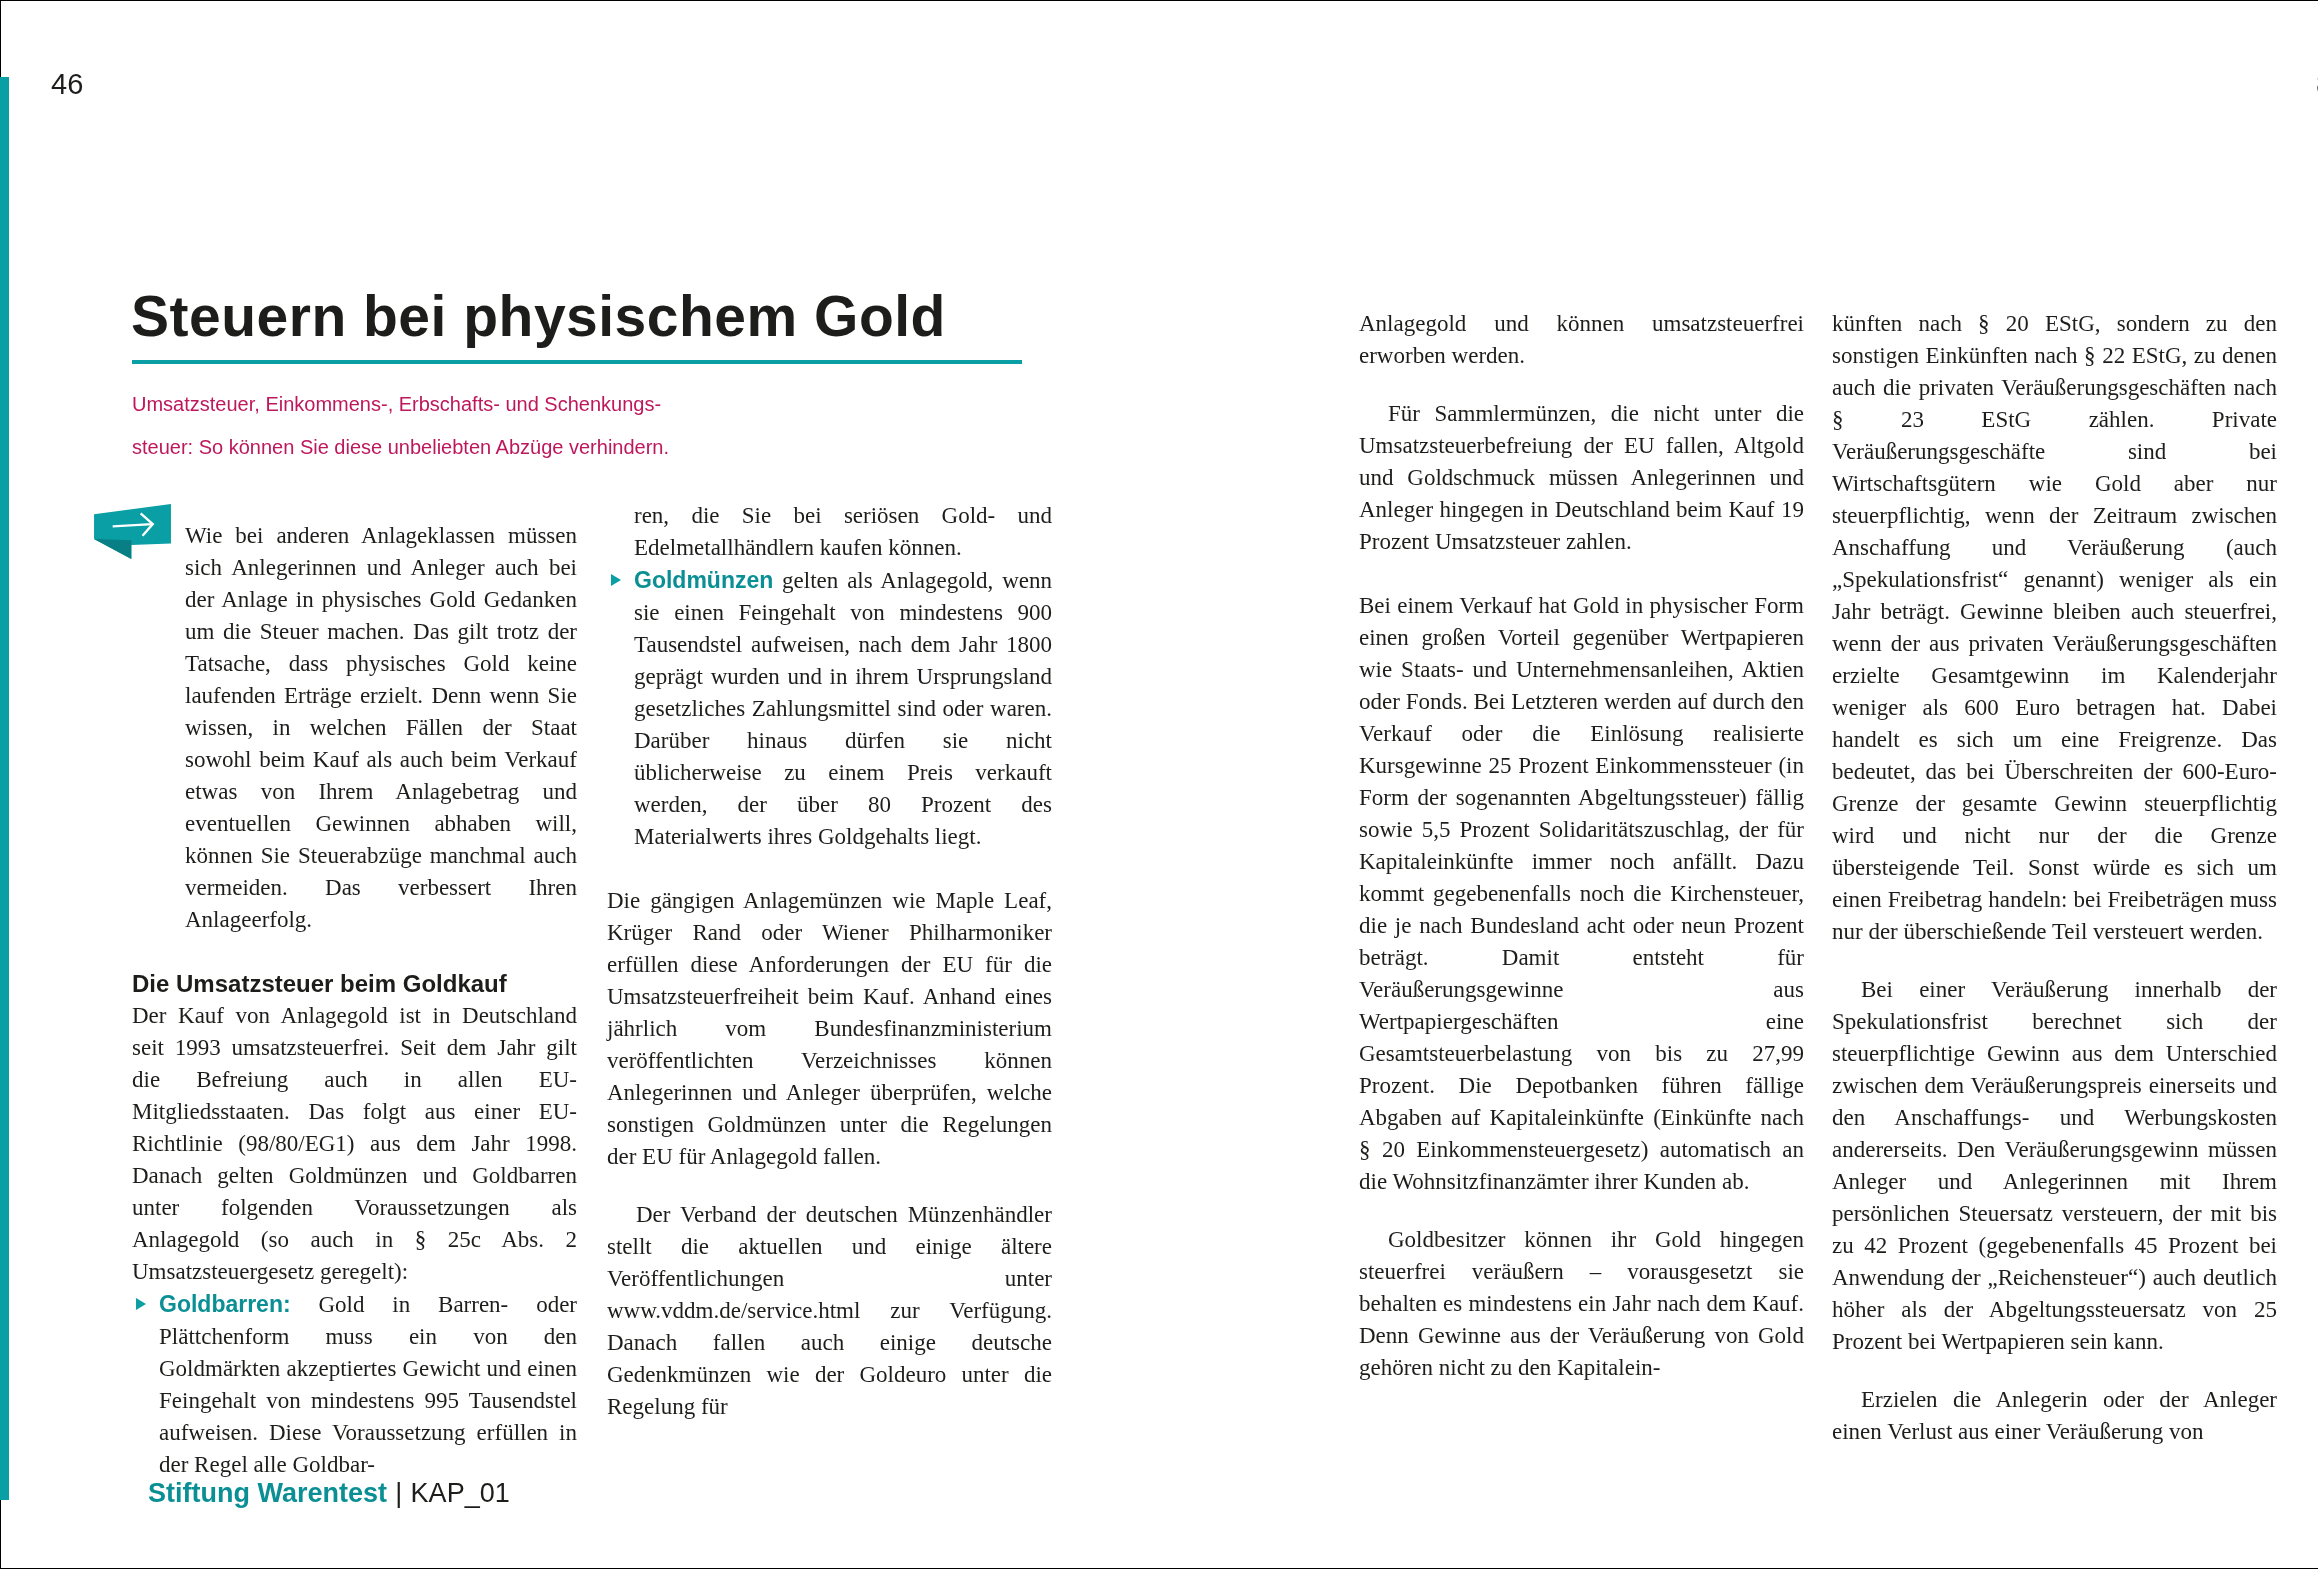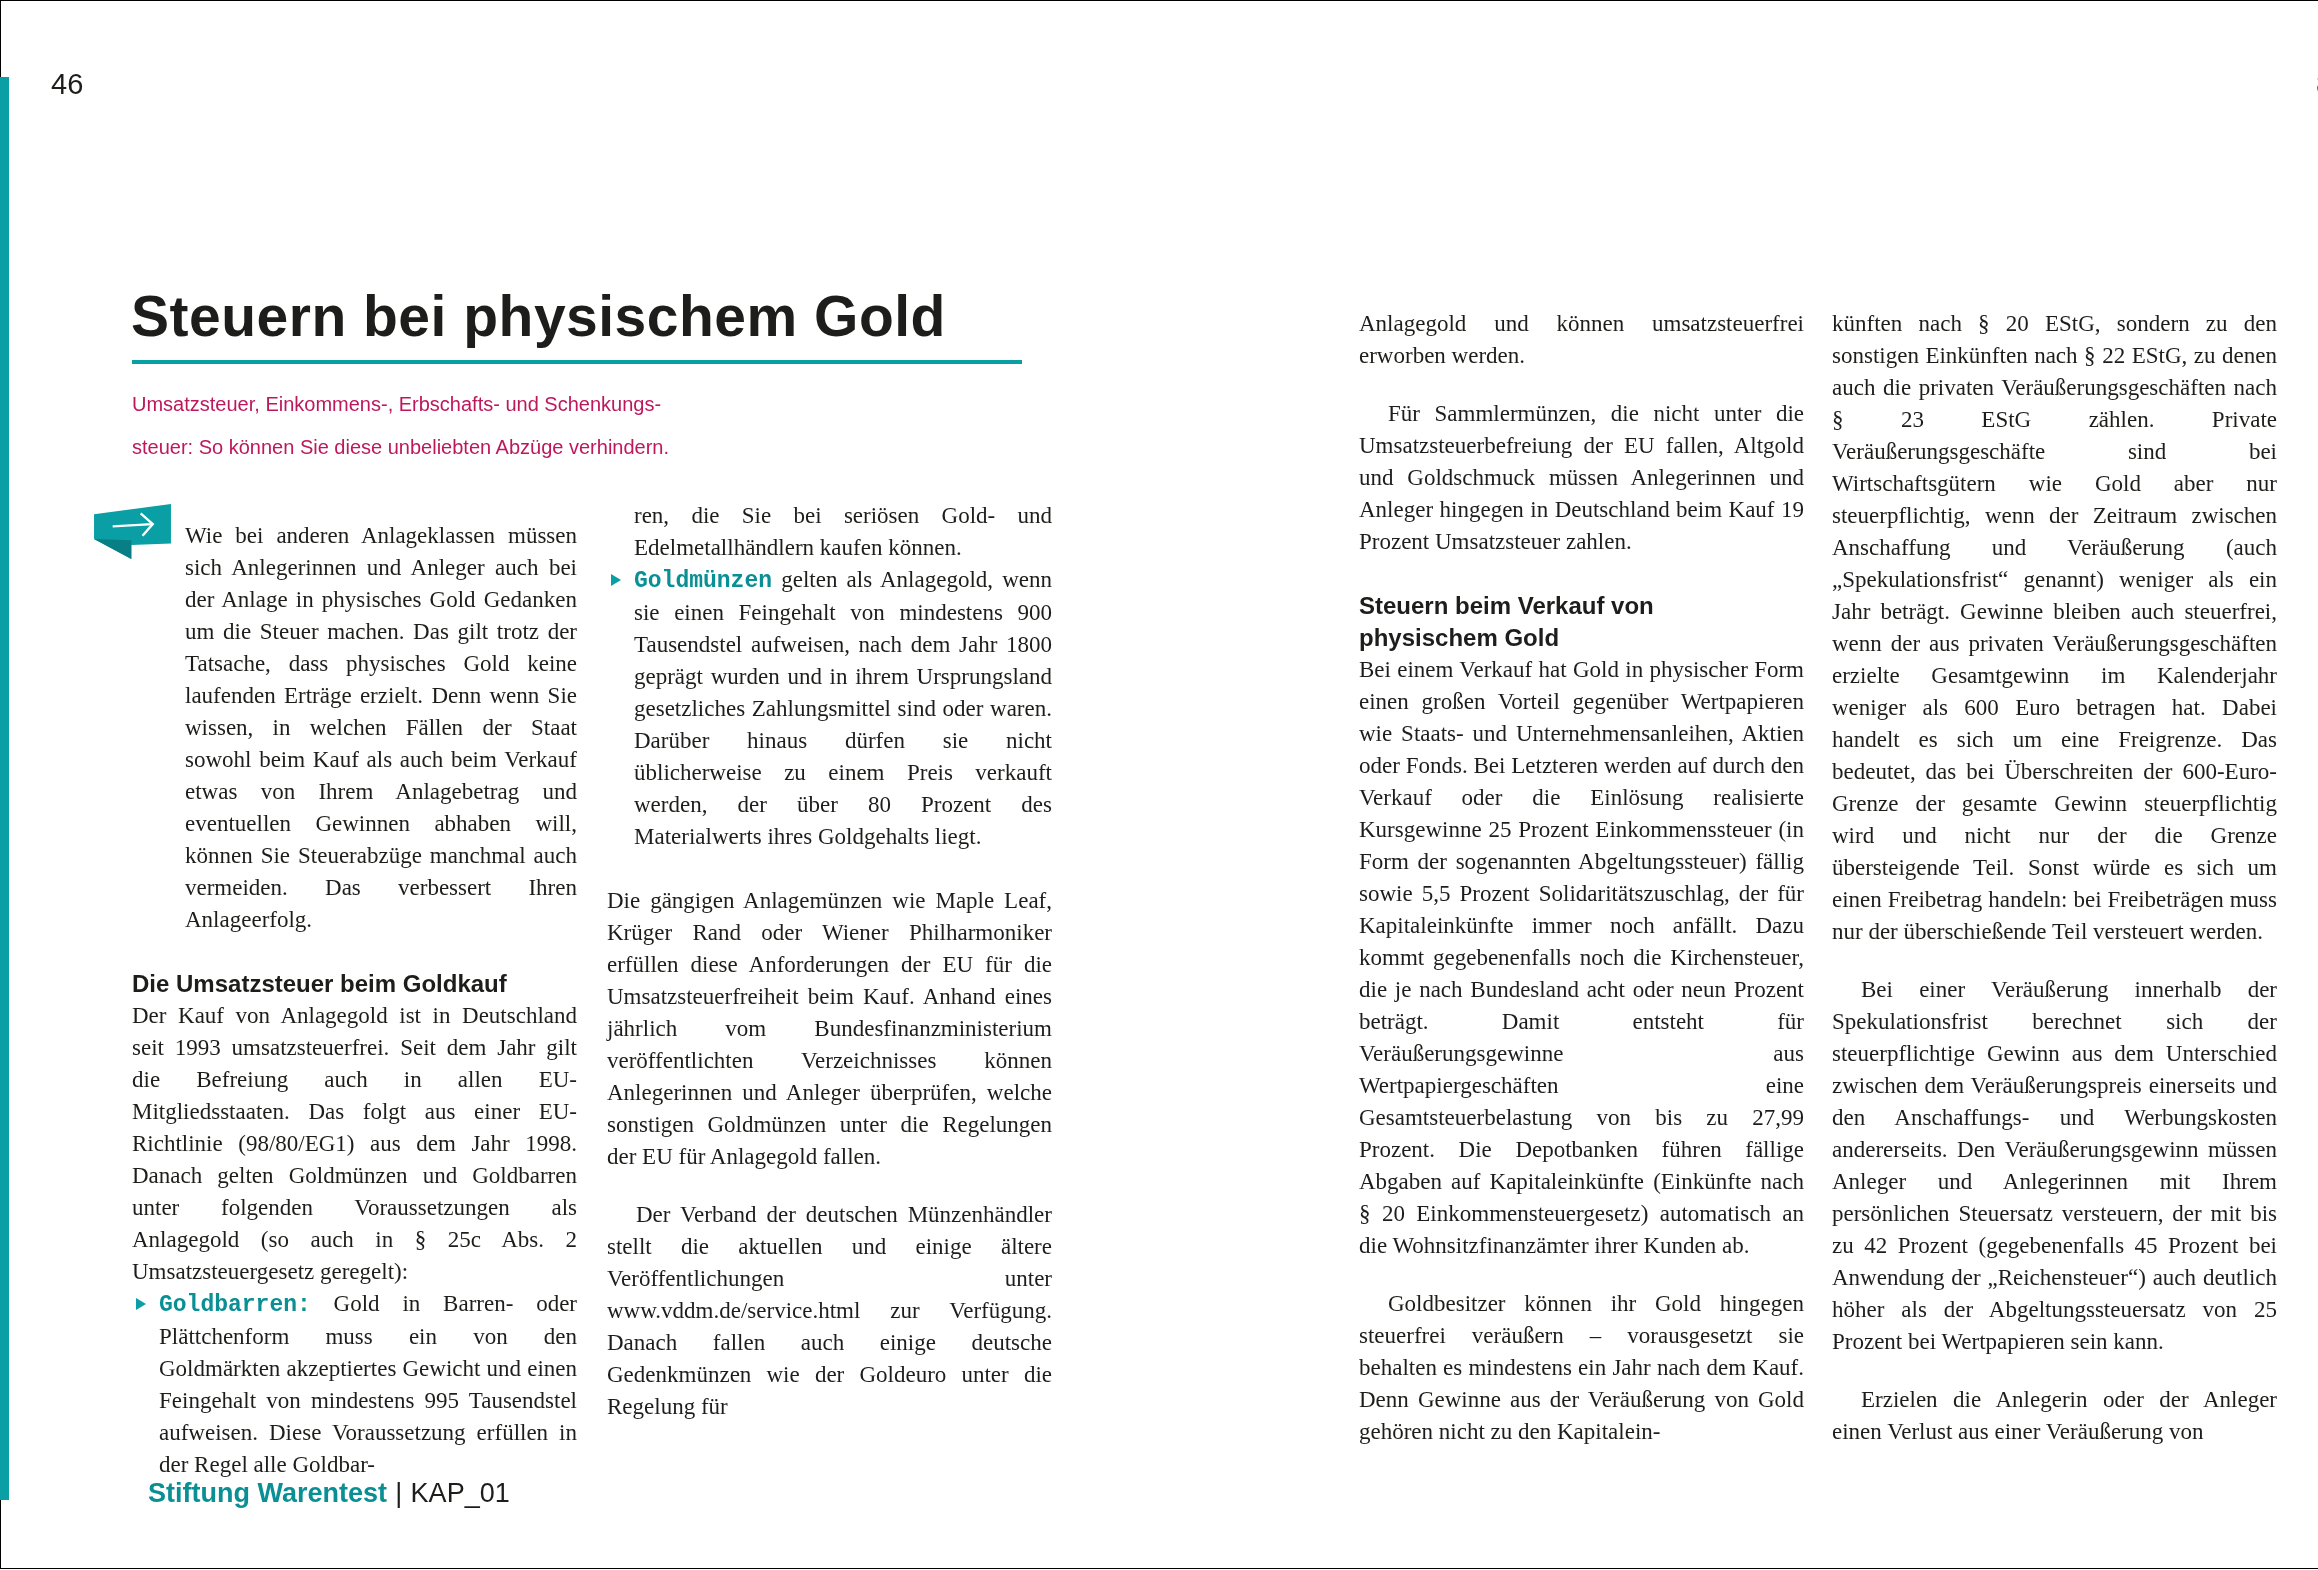--- a/index.html
+++ b/index.html
@@ -9,21 +9,21 @@
   .pagenum { position:absolute; font-family:"Liberation Sans", sans-serif; font-size:29px; color:#1d1d1b; line-height:1; }
   .title { position:absolute; left:131px; top:283px; font-family:"Liberation Sans", sans-serif; font-weight:bold; font-size:57px; letter-spacing:0.5px; color:#1d1d1b; white-space:nowrap; }
   .title-rule { position:absolute; left:132px; top:360px; width:890px; height:4.2px; background:#0a9fa4; }
   .subtitle { position:absolute; left:132px; top:383px; width:881px; font-family:"Liberation Sans", sans-serif; font-size:20px; line-height:43px; color:#be185d; }
   .col { position:absolute; width:445px; font-size:23px; line-height:32px; text-align:justify; hyphens:manual; }
   .col p { margin:0; }
   .col p.indent { text-indent:29px;margin-top:26px; }
   .col h3 { margin:0; font-family:"Liberation Sans", sans-serif; font-weight:bold; font-size:24px; line-height:32px; text-align:left; }
   .bullet { position:relative; padding-left:27px; }
   .bullet .tri { position:absolute; left:3.7px; top:9.7px; width:0; height:0; border-top:6.5px solid transparent; border-bottom:6.5px solid transparent; border-left:10.2px solid #0a9fa4; }
-  .bullet .kw { font-family:Liberation Mono, monospace; font-weight:bold; color:#0a8f95; }
+  .bullet .kw { font-family:Liberation Sans, sans-serif; font-weight:bold; color:#0a8f95; }
   .gap { height:32px; }
   .intro-icon { position:absolute; left:94px; top:504px; width:77px; height:55px; }
   .intro-first { padding-left:53px; }
   .footer { position:absolute; left:148px; top:1478px; font-family:"Liberation Sans", sans-serif; font-size:27px; white-space:nowrap; }
   .footer .brand { font-weight:bold; color:#0a8f95; }
   .footer .sep { color:#1d1d1b; margin:0 8.3px; }
   .footer .chap { color:#1d1d1b; }
 </style>
 </head>
 <body>
@@ -70,24 +70,20 @@
   </div>
   <div class="gap"></div>
   <p>Die gängigen Anlagemünzen wie Maple Leaf, Krüger Rand oder Wiener Philharmoniker erfüllen diese Anforderungen der EU für die Umsatzsteuerfreiheit beim Kauf. Anhand eines jährlich vom Bundesfinanzministerium veröffentlichten Verzeichnisses können Anlegerinnen und Anleger überprüfen, welche sonstigen Goldmünzen unter die Regelungen der EU für Anlagegold fallen.</p>
   <p class="indent">Der Verband der deutschen Münzenhändler stellt die aktuellen und einige ältere Veröffentlichungen unter www.vddm.de/service.html zur Verfügung. Danach fallen auch einige deutsche Gedenkmünzen wie der Goldeuro unter die Regelung für</p>
 </div>
 
 <div class="col" style="left:1359px;top:308px;">
   <p>Anlagegold und können umsatzsteuerfrei erworben werden.</p>
   <p class="indent">Für Sammlermünzen, die nicht unter die Umsatzsteuerbefreiung der EU fallen, Altgold und Goldschmuck müssen Anlegerinnen und Anleger hingegen in Deutschland beim Kauf 19 Prozent Umsatzsteuer zahlen.</p>
   <div class="gap"></div>
-  <h3>
-    <span>Steuern beim Verkauf von</span><br>
-    <span>physischem Gold</span>
-  </h3>
   <p>Bei einem Verkauf hat Gold in physischer Form einen großen Vorteil gegenüber Wertpapieren wie Staats- und Unternehmensanleihen, Aktien oder Fonds. Bei Letzteren werden auf durch den Verkauf oder die Einlösung realisierte Kursgewinne 25 Prozent Einkommenssteuer (in Form der sogenannten Abgeltungssteuer) fällig sowie 5,5 Prozent Solidaritätszuschlag, der für Kapitaleinkünfte immer noch anfällt. Dazu kommt gegebenenfalls noch die Kirchensteuer, die je nach Bundesland acht oder neun Prozent beträgt. Damit entsteht für Veräußerungsgewinne aus Wertpapiergeschäften eine Gesamtsteuerbelastung von bis zu 27,99 Prozent. Die Depotbanken führen fällige Abgaben auf Kapitaleinkünfte (Einkünfte nach § 20 Einkommensteuergesetz) automatisch an die Wohnsitzfinanzämter ihrer Kunden ab.</p>
   <p class="indent">Goldbesitzer können ihr Gold hingegen steuerfrei veräußern – vorausgesetzt sie behalten es mindestens ein Jahr nach dem Kauf. Denn Gewinne aus der Veräußerung von Gold gehören nicht zu den Kapitalein-</p>
 </div>
 
 <div class="col" style="left:1832px;top:308px;">
   <p>künften nach § 20 EStG, sondern zu den sonstigen Einkünften nach § 22 EStG, zu denen auch die privaten Veräußerungsgeschäften nach § 23 EStG zählen. Private Veräußerungsgeschäfte sind bei Wirtschaftsgütern wie Gold aber nur steuerpflichtig, wenn der Zeitraum zwischen Anschaffung und Veräußerung (auch „Spekulationsfrist“ genannt) weniger als ein Jahr beträgt. Gewinne bleiben auch steuerfrei, wenn der aus privaten Veräußerungsgeschäften erzielte Gesamtgewinn im Kalenderjahr weniger als 600 Euro betragen hat. Dabei handelt es sich um eine Freigrenze. Das bedeutet, das bei Überschreiten der 600-Euro-Grenze der gesamte Gewinn steuerpflichtig wird und nicht nur der die Grenze übersteigende Teil. Sonst würde es sich um einen Freibetrag handeln: bei Freibeträgen muss nur der überschießende Teil versteuert werden.</p>
   <p class="indent">Bei einer Veräußerung innerhalb der Spekulationsfrist berechnet sich der steuerpflichtige Gewinn aus dem Unterschied zwischen dem Veräußerungspreis einerseits und den Anschaffungs- und Werbungskosten andererseits. Den Veräußerungsgewinn müssen Anleger und Anlegerinnen mit Ihrem persönlichen Steuersatz versteuern, der mit bis zu 42 Prozent (gegebenenfalls 45 Prozent bei Anwendung der „Reichensteuer“) auch deutlich höher als der Abgeltungssteuersatz von 25 Prozent bei Wertpapieren sein kann.</p>
   <p class="indent">Erzielen die Anlegerin oder der Anleger einen Verlust aus einer Veräußerung von</p>
 </div>
 

